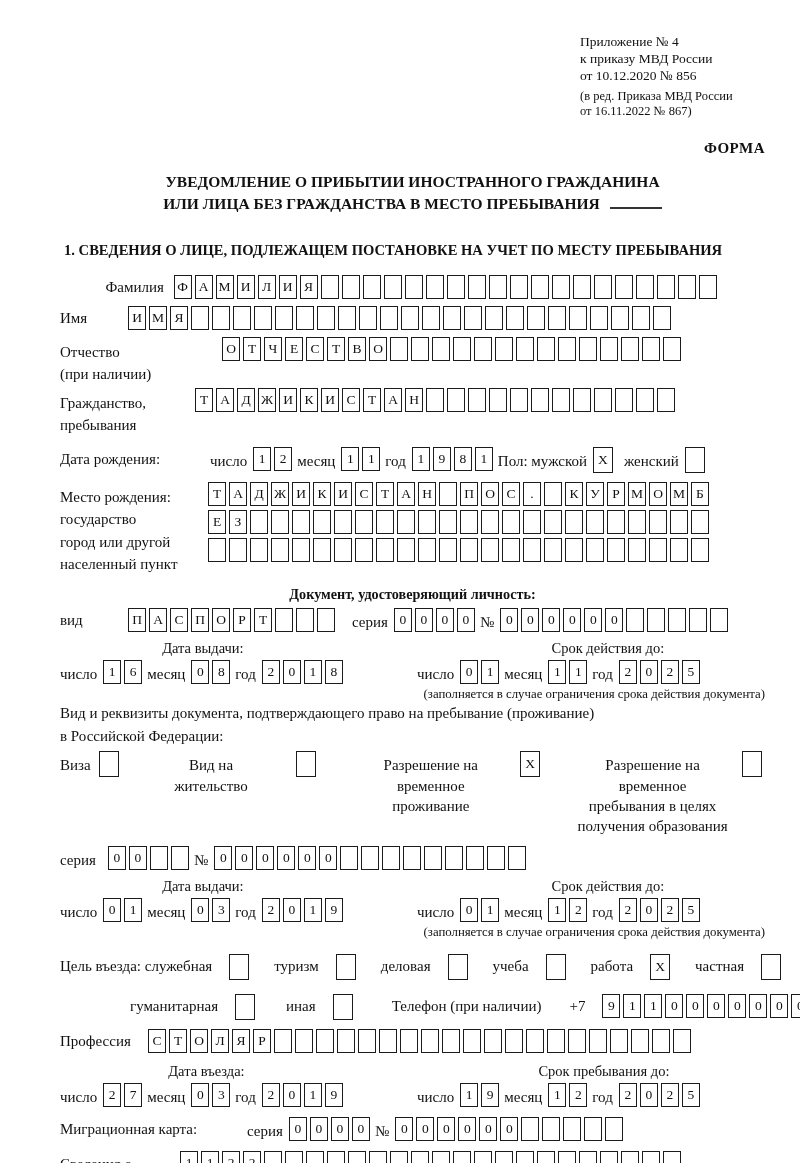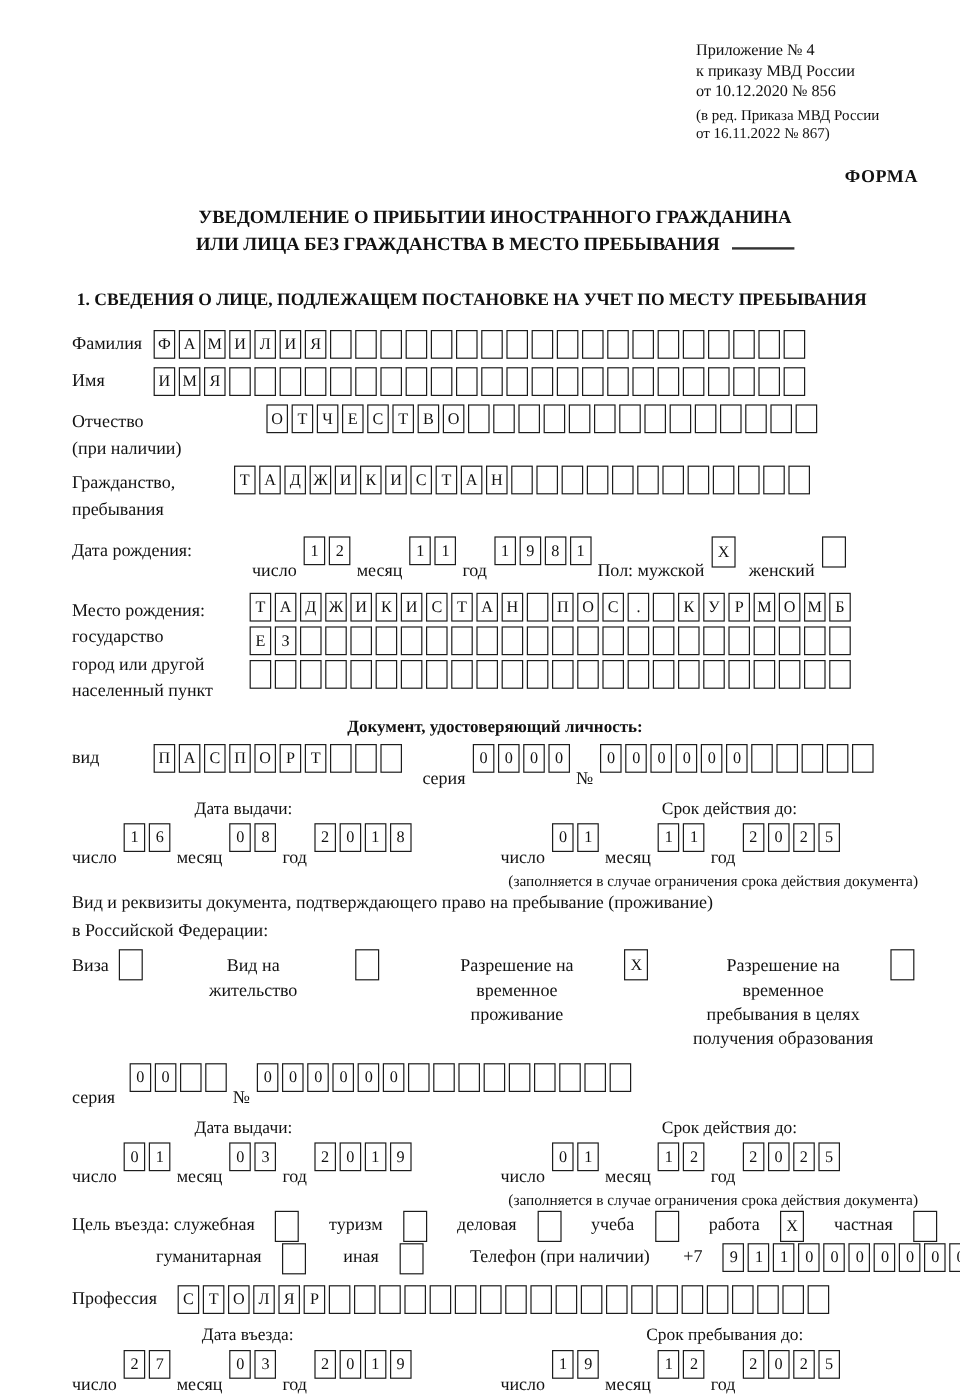--- a/index.html
+++ b/index.html
@@ -20,21 +20,21 @@
   .lbl{padding-top:4px;flex:none;}
   .lbl2{line-height:1.5;}
   .cells{display:inline-flex;flex:none;}
   .cell{
     display:inline-flex;align-items:center;justify-content:center;
     width:18px;height:24px;box-sizing:border-box;
     border:1.6px solid #1c1c1c;margin-right:3px;
     font-size:13.5px;background:#fff;
   }
   .cbx .cell{width:20px;height:26px;}
-  .inline-lbl{padding-top:4px;flex:none;margin:17px 6px 0 2px;white-space:nowrap;}
+  .inline-lbl{padding-top:4px;flex:none;margin:2px 6px 0 2px;white-space:nowrap;}
 
   .w-surname{width:68px;}
   .w-patro{width:162px;}
   .w-citiz{width:135px;}
   .w-birthlbl{width:148px;}
   .w-vid{width:68px;}
   .w-reps{width:120px;}
   .stack{display:flex;flex-direction:column;}
   .stack .cells{margin-top:4px;}
   .stack .cells:first-child{margin-top:0;}
@@ -43,21 +43,21 @@
   .dates{display:flex;margin-top:8px;gap:30px;}
   .dhead-l{text-align:center;width:300px;font-size:14.5px;}
   .dhead-r{text-align:center;width:330px;margin-left:375px;font-size:14.5px;}
   .dgroup{display:flex;align-items:flex-start;}
   .note{font-size:12.8px;text-align:right;margin-top:3px;}
   .plain{margin-top:0;line-height:1.5;}
 
   .opts{display:flex;align-items:flex-start;margin-top:6px;}
   .opt{display:flex;align-items:flex-start;margin-right:14px;}
   .opt .optlbl{padding-top:4px;margin-right:8px;text-align:center;line-height:1.35;}
-  .purpose-row{display:flex;align-items:flex-start;margin-top:1px;flex-wrap:nowrap;gap:12px;}
+  .purpose-row{display:flex;align-items:flex-start;margin-top:14px;flex-wrap:nowrap;gap:12px;}
   .purpose-row .optlbl{padding-top:4px;margin-right:5px;white-space:nowrap;}
   .purpose-row .cbx{margin-right:10px;}
 </style>
 </head>
 <body>
 
 <div class="appendix">
   <div>Приложение № 4</div>
   <div>к приказу МВД России</div>
   <div>от 10.12.2020 № 856</div>
@@ -71,21 +71,21 @@
 
 <div class="doc-title">
   <div>УВЕДОМЛЕНИЕ О ПРИБЫТИИ ИНОСТРАННОГО ГРАЖДАНИНА</div>
   <div>
     <span>ИЛИ ЛИЦА БЕЗ ГРАЖДАНСТВА В МЕСТО ПРЕБЫВАНИЯ</span><span class="title-underline"></span>
   </div>
 </div>
 
 <div class="sec-heading">1. СВЕДЕНИЯ О ЛИЦЕ, ПОДЛЕЖАЩЕМ ПОСТАНОВКЕ НА УЧЕТ ПО МЕСТУ ПРЕБЫВАНИЯ</div>
 
-<div class="row" style="margin-top:16px;">
+<div class="row" style="margin-top:16px;justify-content:center;">
   <div class="lbl w-surname">Фамилия</div>
   <div class="cells">
       <span class="cell filled">Ф</span>
       <span class="cell filled">А</span>
       <span class="cell filled">М</span>
       <span class="cell filled">И</span>
       <span class="cell filled">Л</span>
       <span class="cell filled">И</span>
       <span class="cell filled">Я</span>
       <span class="cell"></span>

